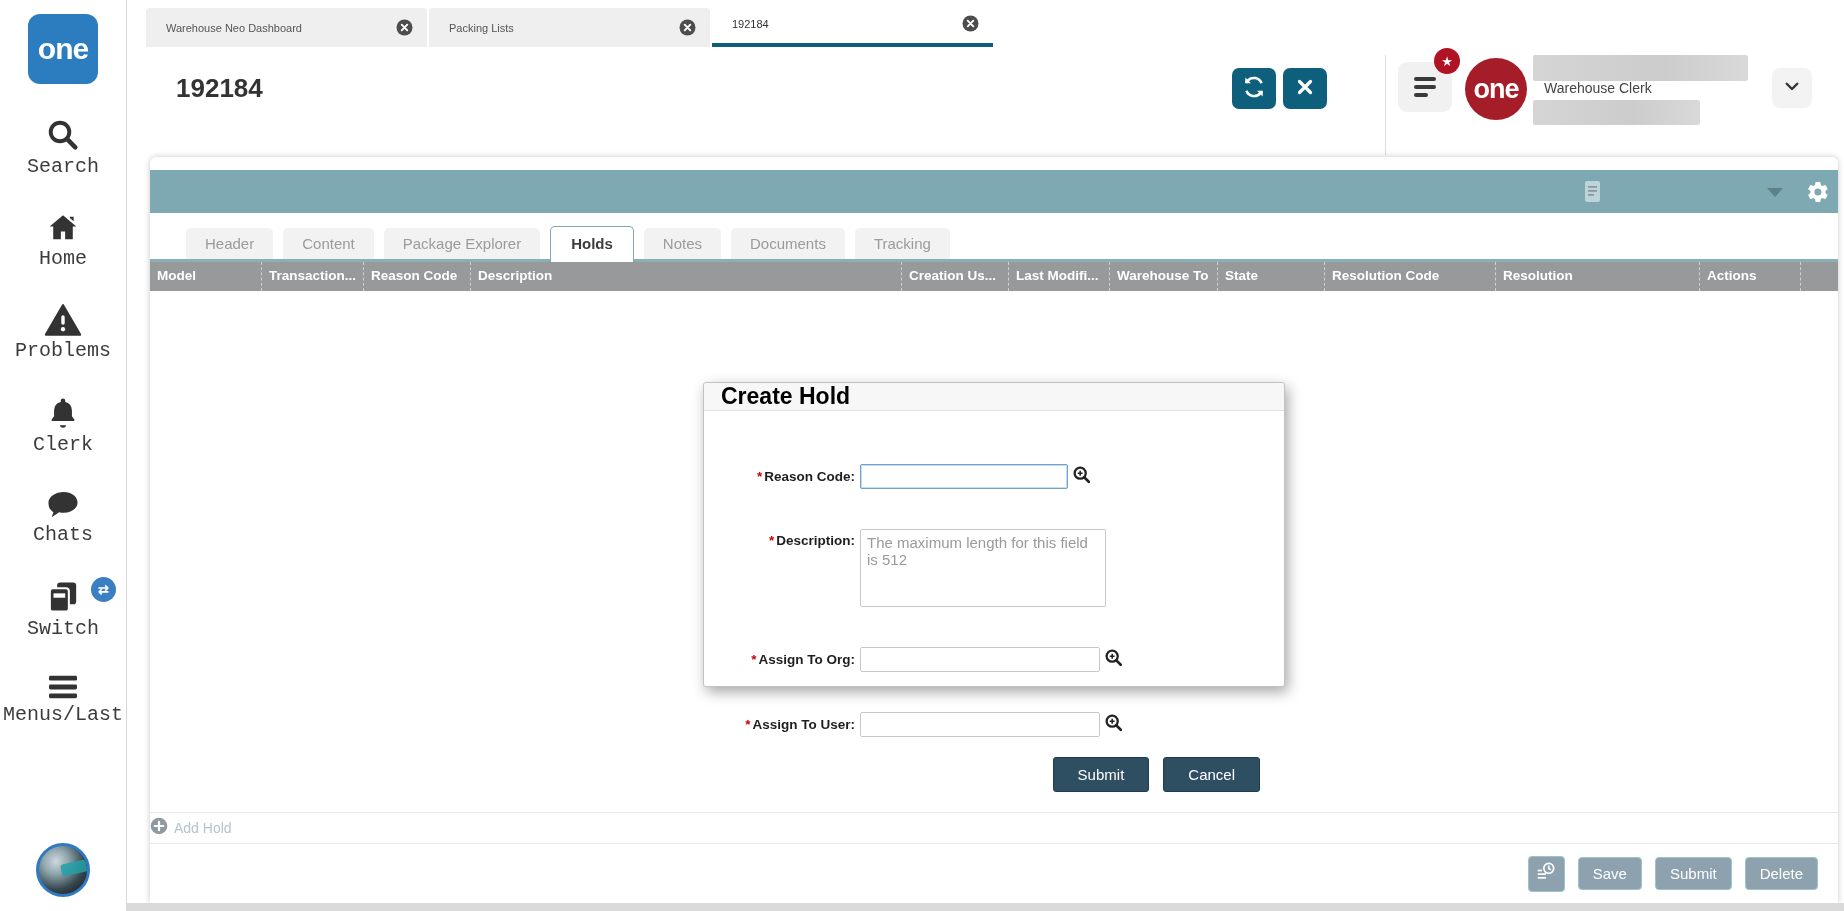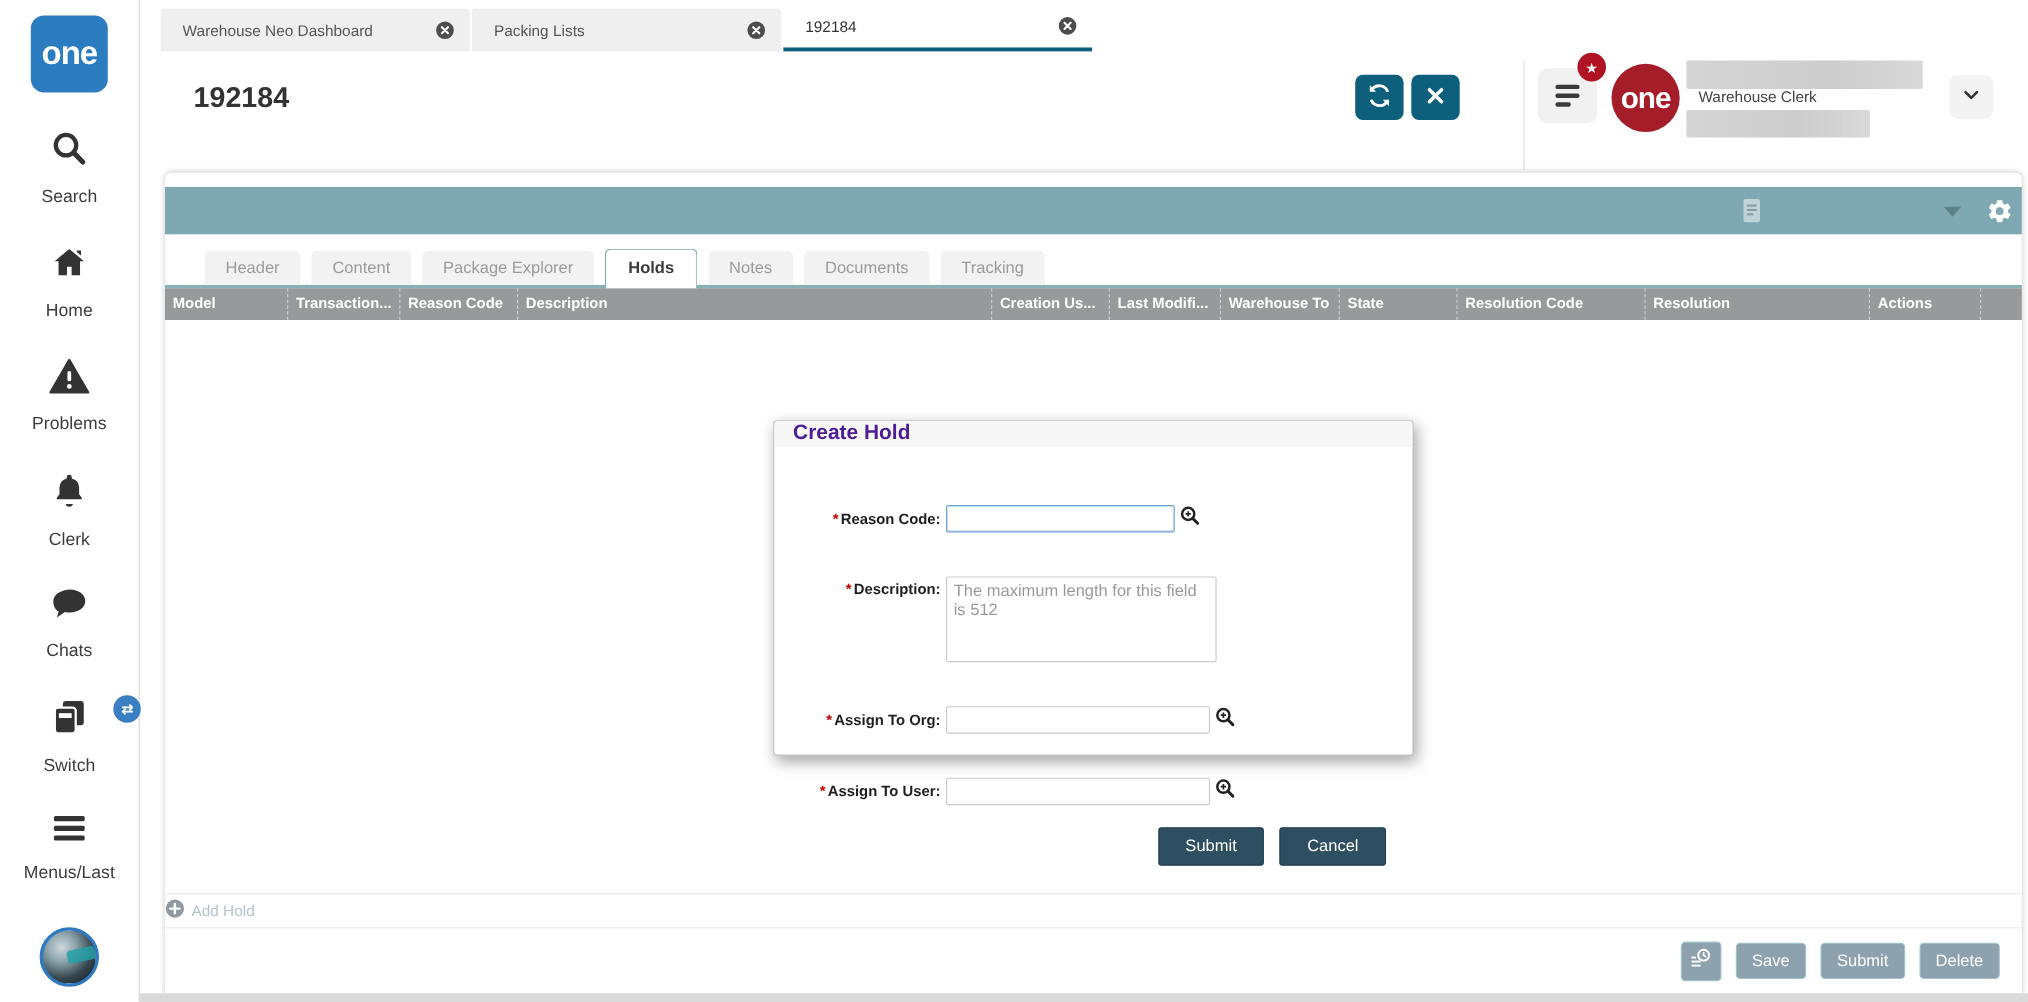--- a/index.html
+++ b/index.html
@@ -6,36 +6,36 @@
   html,body { width:1844px; height:911px; overflow:hidden; }
   body { font-family:"Liberation Sans", sans-serif; background:#ffffff; position:relative; }
 
   
   .sidebar { position:absolute; left:0; top:0; width:127px; height:100%; background:#fff;
              border-right:1px solid #d7d7d7; display:flex; flex-direction:column; align-items:center; z-index:5; }
   .side-logo { width:70px; height:70px; background:#2b7dc0; border-radius:12px; margin-top:14px;
                display:flex; align-items:center; justify-content:center; color:#fff; font-size:30px;
                font-weight:bold; letter-spacing:-1px; cursor:pointer; }
   .side-item { margin-top:33px; display:flex; flex-direction:column; align-items:center; cursor:pointer; position:relative; }
-  .side-item .lbl { font-size:16px; color:#3c3c3c; margin-top:18px; }
+  .side-item .lbl { font-size:20px; color:#3c3c3c; margin-top:2px;font-family:Liberation Mono, monospace; }
   .side-item svg { display:block; }
   .switch-badge { position:absolute; left:64px; top:-2px; width:25px; height:25px; border-radius:50%;
                   background:#3a7fc1; color:#fff; font-size:13px; font-weight:bold;
                   display:flex; align-items:center; justify-content:center; }
   .side-avatar { margin-top:auto; margin-bottom:14px; width:54px; height:54px; border-radius:50%;
                  border:3px solid #2f7ac0; cursor:pointer;
                  background:radial-gradient(circle at 35% 32%, #cfd8dc 0%, #8fa6ad 28%, #37474f 62%, #0c1216 100%);
                  position:relative; overflow:hidden; }
   .side-avatar::after { content:""; position:absolute; left:22px; top:16px; width:26px; height:12px;
                         background:#23a0a8; transform:rotate(-12deg); border-radius:3px; opacity:.85; }
 
   
   .tabstrip { position:absolute; left:136px; top:0; right:0; height:47px; background:#fff; display:flex; align-items:flex-end; padding-left:10px; }
   .wtab { width:281px; height:39px; background:#efefef; margin-right:2px; display:flex; align-items:center;
-          padding:0 14px 0 20px; font-size:14px; color:#555; cursor:pointer; border-radius:3px 3px 0 0; }
+          padding:0 14px 0 20px; font-size:11px; color:#555; cursor:pointer; border-radius:3px 3px 0 0; }
   .wtab .t-label { flex:1; white-space:nowrap; overflow:hidden; }
   .wtab.active { background:#fff; color:#333; border-bottom:4px solid #0d5e7a; height:43px; }
   .tab-close { width:17px; height:17px; flex:0 0 auto; cursor:pointer; }
 
   
   .headerbar { position:absolute; left:136px; top:47px; right:0; height:110px; background:#fff; }
   .page-title { position:absolute; left:40px; top:26px; font-size:26px; font-weight:bold; color:#333; }
   .hbtn { position:absolute; top:21px; width:44px; height:41px; background:#0e5f7c; border:none; border-radius:7px;
           display:flex; align-items:center; justify-content:center; cursor:pointer; }
   .hbtn.refresh { left:1096px; } .hbtn.closex { left:1147px; }
@@ -94,21 +94,21 @@
   .fbtn.iconic { width:37px; height:36px; padding:0; display:flex; align-items:center; justify-content:center; }
 
   .bottom-strip { position:absolute; left:0; right:0; bottom:0; height:8px; background:#dadada; }
 
   
   .modal { position:absolute; left:703px; top:382px; width:582px; height:305px; background:#fff;
            border:1px solid #c2c2c2; border-radius:3px; box-shadow:3px 5px 14px rgba(0,0,0,0.35); z-index:20;
            display:flex; flex-direction:column; }
   .modal-hd { height:39px; background:#f7f7f7; border-bottom:1px solid #e0e0e0; display:flex; align-items:center;
               padding:0 17px; border-radius:3px 3px 0 0; }
-  .modal-title { font-size:19px; font-weight:bold; color:#4c1d95; }
+  .modal-title { font-size:23px; font-weight:bold; color:#000000; }
   .modal-bd { padding:13px 20px 0; flex:1; }
   .frow { display:flex; align-items:center; margin-bottom:8px;margin-top:40px; }
   .frow.top { align-items:flex-start; }
   .flabel { width:136px; text-align:right; font-size:13.5px; font-weight:bold; color:#1e1e1e; padding-right:5px; flex:0 0 auto; }
   .req { color:#cc0000; margin-right:2px; }
   .tinput { height:25px; border:1px solid #c9c9c9; border-radius:2px; font-family:inherit; font-size:14px; padding:0 5px; }
   .tinput.focused { border:1px solid #6ba0d3; box-shadow:0 0 0 1px rgba(107,160,211,.35) inset; }
   .tinput.w1 { width:208px; } .tinput.w2 { width:240px; }
   .desc-area { width:246px; height:78px; border:1px solid #c9c9c9; border-radius:2px; font-family:inherit;
                font-size:15px; color:#333; padding:4px 6px; resize:none; }

